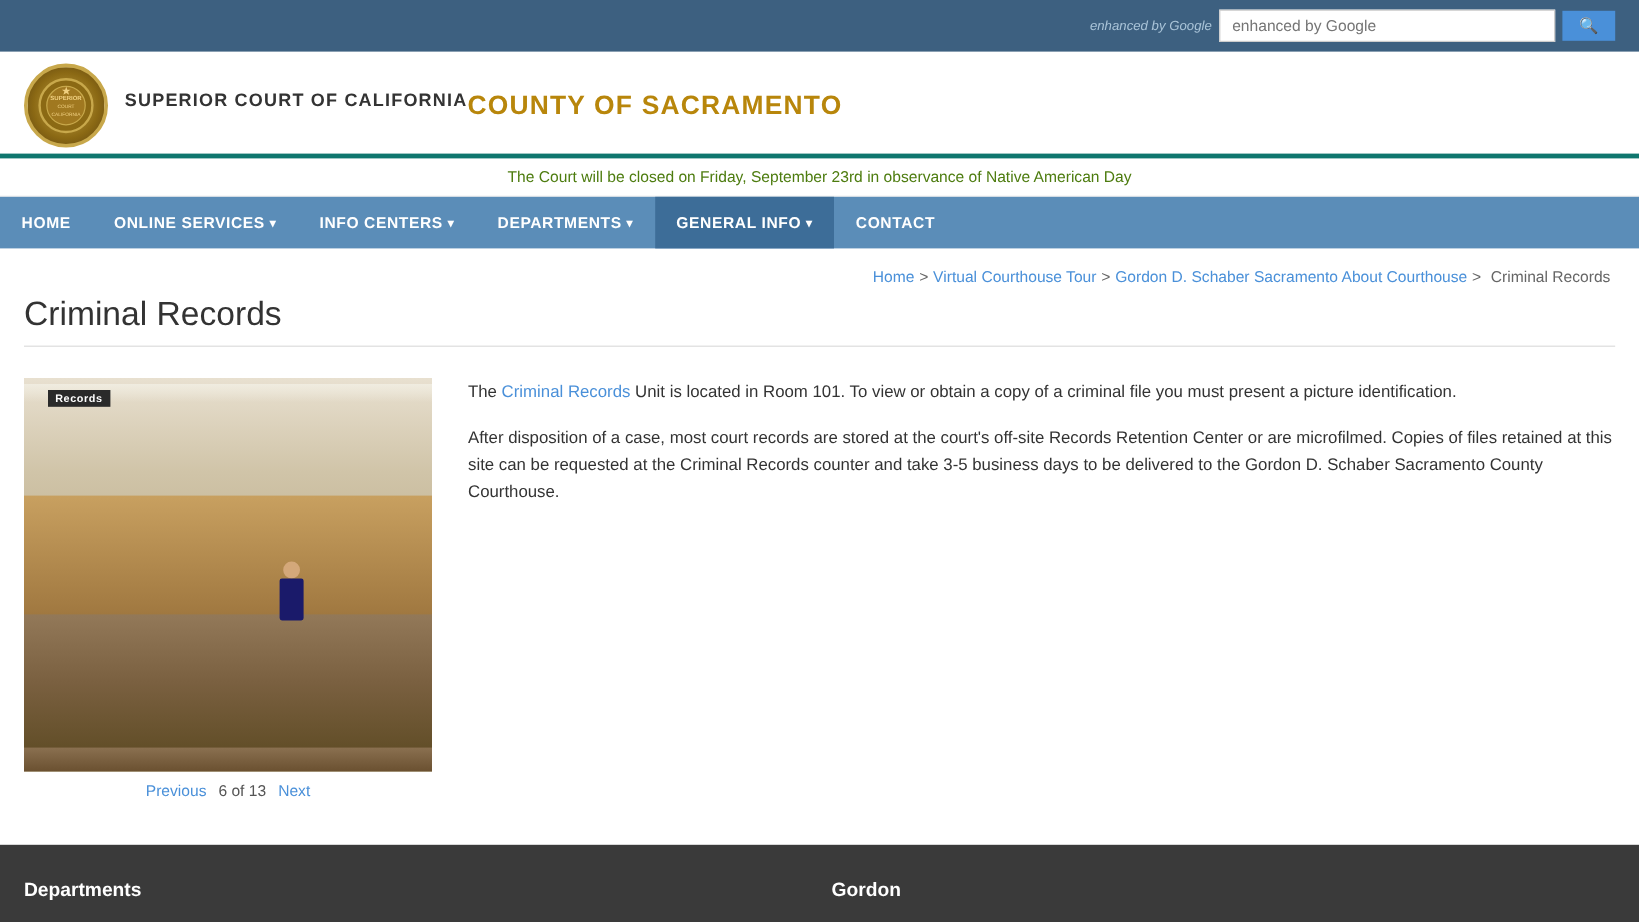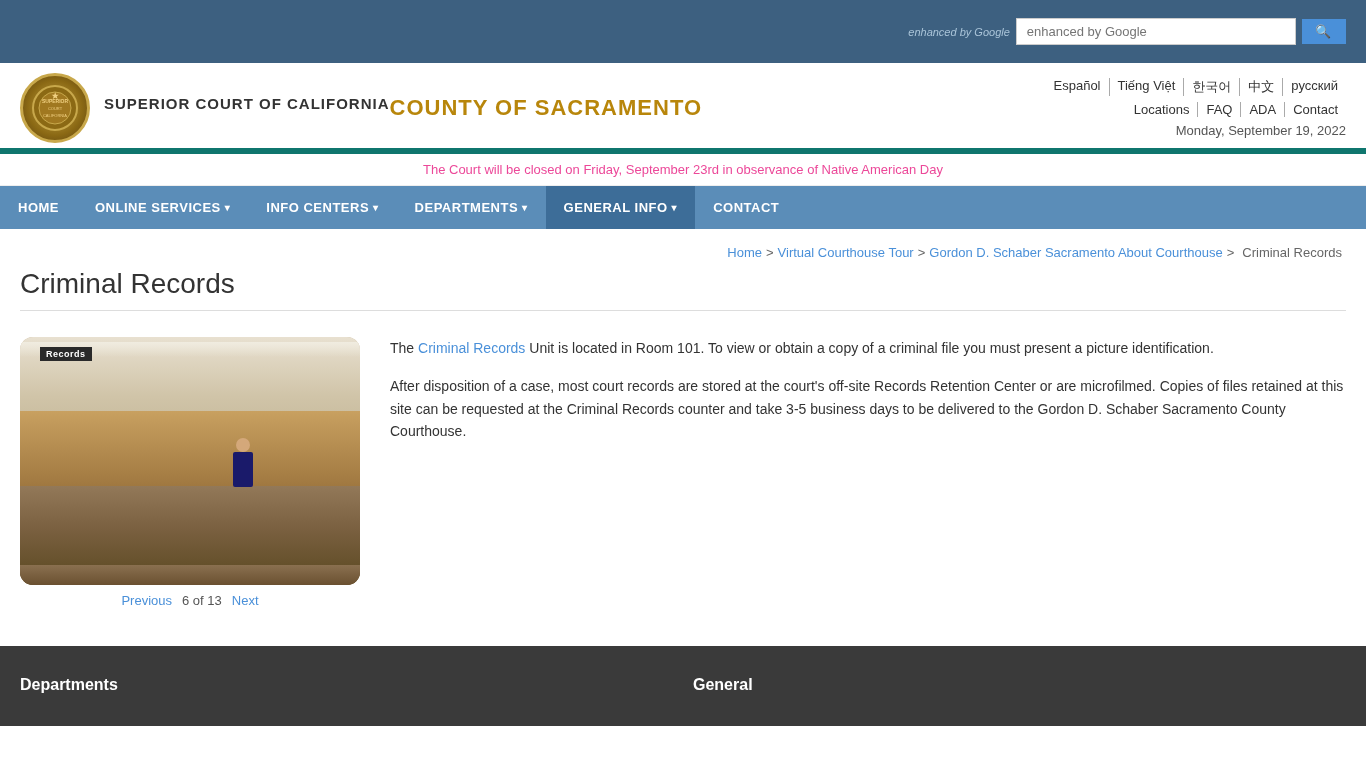--- a/index.html
+++ b/index.html
@@ -1,21 +1,21 @@
 <!DOCTYPE html>
 <html><head>
   <meta charset="utf-8">
   <style>
     * { margin: 0; padding: 0; box-sizing: border-box; }
     body { font-family: Arial, sans-serif; font-size: 14px; color: #333; background: #fff; }
 
     
     .top-bar {
       background: #3d6080;
-      padding: 18px 20px;
+      padding: 8px 20px;
       display: flex;
       justify-content: flex-end;
       align-items: center;
       gap: 10px;
     }
     .search-wrapper {
       display: flex;
       align-items: center;
       gap: 6px;
     }
@@ -117,22 +117,22 @@
     .date-text {
       font-size: 13px;
       color: #555;
     }
 
     
     .alert-banner {
       text-align: center;
       padding: 8px 20px;
       font-size: 13px;
-      color: #ec4899;
-      border-top: 6px solid #0f766e;
+      color: #4d7c0f;
+      border-top: 4px solid #0f766e;
       border-bottom: 1px solid #eee;
     }
 
     
     .main-nav {
       background: #5b8db8;
       display: flex;
       align-items: stretch;
     }
     .nav-item {
@@ -218,25 +218,24 @@
     .footer-col h3 {
       font-size: 16px;
       color: #fff;
       margin-bottom: 12px;
       font-weight: bold;
     }
 
     
     .records-img {
       width: 340px;
-      height: 248px;
+      height: 328px;
       background: #c8b89a;
       position: relative;
       overflow: hidden;
-      border-radius: 13px;
     }
     .records-img::before {
       content: '';
       position: absolute;
       top: 0; left: 0; right: 0;
       height: 60%;
       background: linear-gradient(180deg, #e8e0d0 0%, #d0c4a8 40%, #b8a888 100%);
     }
     .records-img::after {
       content: '';
@@ -319,36 +318,20 @@
 
         <polygon points="25,10 26.5,14.5 31,14.5 27.5,17 29,21.5 25,19 21,21.5 22.5,17 19,14.5 23.5,14.5" fill="#f0d080" transform="scale(0.6) translate(17,5)"></polygon>
       </svg>
     </div>
     <div class="court-title-area">
       <span class="court-title-top">SUPERIOR COURT OF CALIFORNIA</span>
       <span class="court-title-bottom">COUNTY OF SACRAMENTO</span>
     </div>
   </div>
 
-  <div class="header-right">
-    <div class="lang-bar">
-      <a>Español</a>
-      <a>Tiếng Việt</a>
-      <a>한국어</a>
-      <a>中文</a>
-      <a>русский</a>
-    </div>
-    <div class="utility-links">
-      <a>Locations</a>
-      <a>FAQ</a>
-      <a>ADA</a>
-      <a>Contact</a>
-    </div>
-    <div class="date-text">Monday, September 19, 2022</div>
-  </div>
 </div>
 
 <div class="alert-banner">
   <span>The Court will be closed on Friday, September 23rd in observance of Native American Day</span>
 </div>
 
 <nav class="main-nav">
   <a class="nav-item">
     <span>HOME</span>
   </a>
@@ -412,16 +395,16 @@
     <p>After disposition of a case, most court records are stored at the court's off-site Records Retention Center or are microfilmed. Copies of files retained at this site can be requested at the Criminal Records counter and take 3-5 business days to be delivered to the Gordon D. Schaber Sacramento County Courthouse.</p>
   </div>
 </div>
 
 <div class="footer">
   <div class="footer-cols">
     <div class="footer-col">
       <h3>Departments</h3>
     </div>
     <div class="footer-col">
-      <h3>General</h3>
+      <h3>Gordon</h3>
     </div>
   </div>
 </div>
 
 </body></html>

